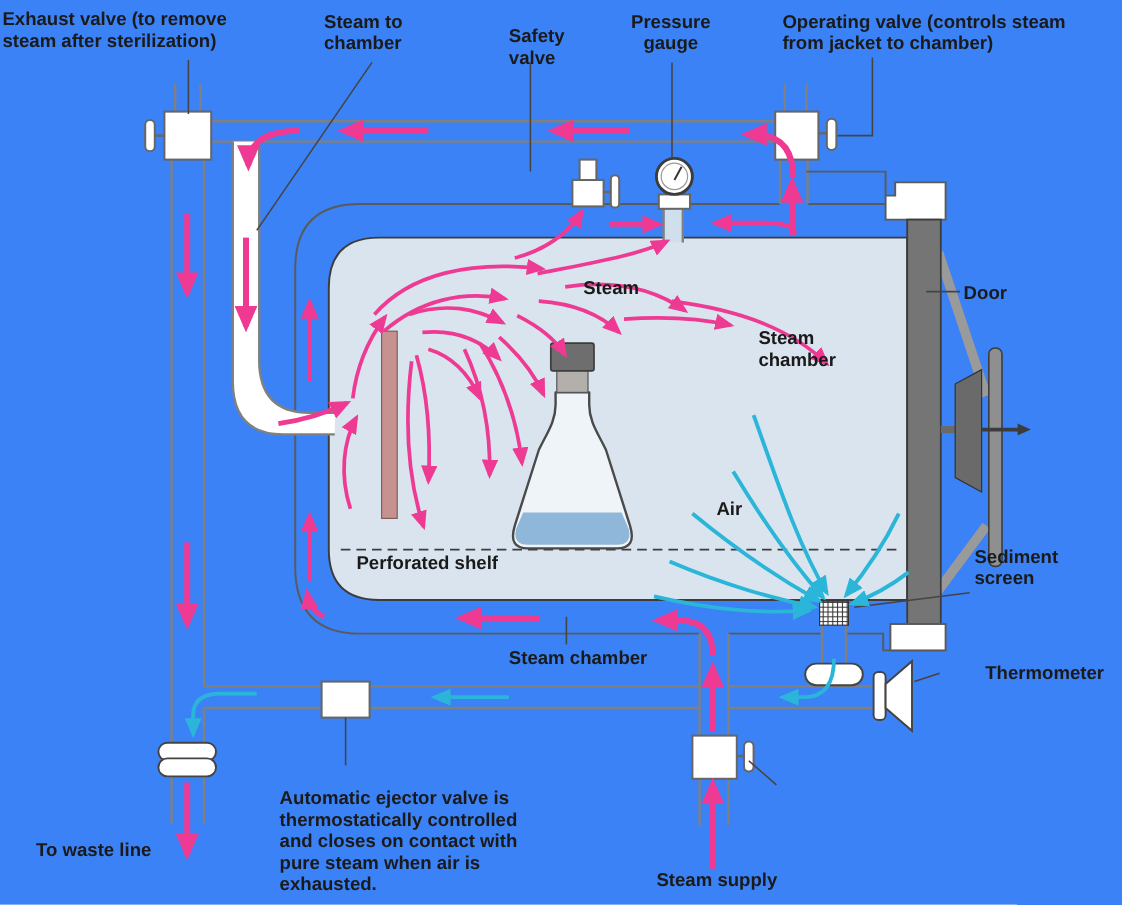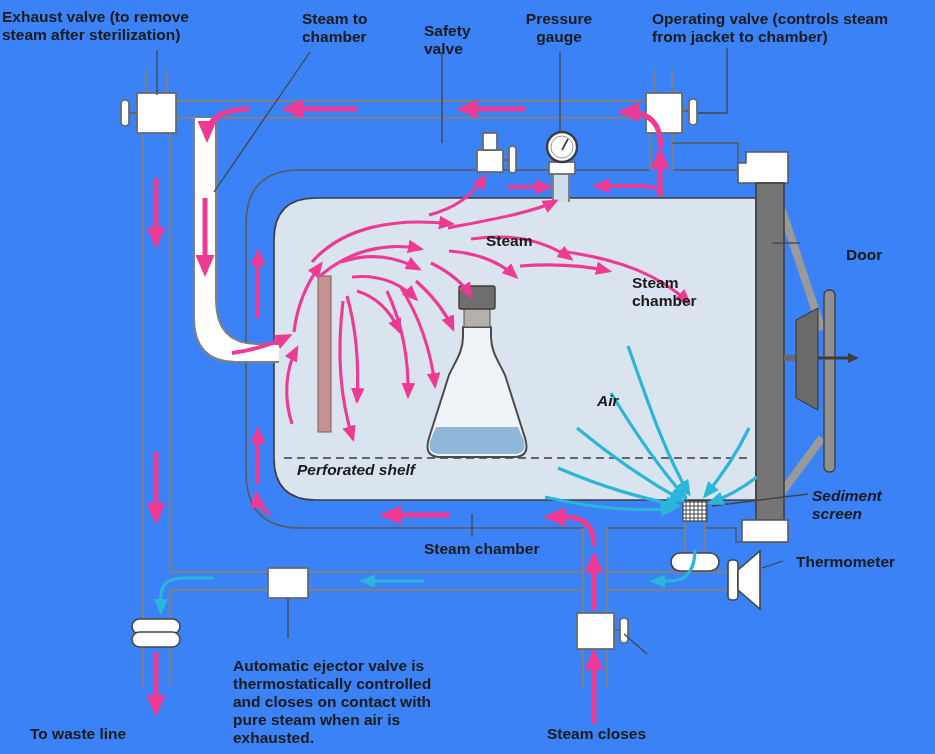--- a/index.html
+++ b/index.html
@@ -193,39 +193,39 @@
     <path d="M 749 428 C 735 457 719 479 705 496" marker-end="url(#ah_c)"></path>
     <path d="M 757 477 C 740 490 724 498 710 503" marker-end="url(#ah_c)"></path>
     <path d="M 424 581 L 362 581" marker-end="url(#ah_c)"></path>
     <path d="M 214 578 L 184 578 Q 161 578 161 596 L 161 612" marker-end="url(#ah_c)"></path>
     <path d="M 695 549 Q 695 581 670 581 L 652 581" marker-end="url(#ah_c)"></path>
   </g>
 </svg>
 
 <div class="lbl" style="left:2px;top:8px;">Exhaust valve (to remove
 steam after sterilization)</div>
-<div class="lbl" style="left:270px;top:10px;margin-left:32px;">Steam to
+<div class="lbl" style="left:270px;top:10px;">Steam to
 chamber</div>
 <div class="lbl" style="left:424px;top:22px;">Safety
 valve</div>
 <div class="lbl" style="left:652px;top:10px;">Operating valve (controls steam
 from jacket to chamber)</div>
 <div class="lbl center" style="left:514px;top:10px;width:90px;">Pressure
 gauge</div>
-<div class="lbl" style="left:803px;top:246px;margin-left:43px;">Door</div>
+<div class="lbl" style="left:803px;top:236px;">Door</div>
 <div class="lbl" style="left:486px;top:232px;">Steam</div>
 <div class="lbl" style="left:632px;top:274px;">Steam
 chamber</div>
-<div class="lbl" style="left:597px;top:392px;font-style:italic;">Air</div>
-<div class="lbl" style="left:297px;top:461px;font-style:italic;">Perforated shelf</div>
+<div class="lbl" style="left:597px;top:416px;">Air</div>
+<div class="lbl" style="left:297px;top:461px;">Perforated shelf</div>
 <div class="lbl" style="left:424px;top:540px;">Steam chamber</div>
-<div class="lbl" style="left:812px;top:487px;font-style:italic;">Sediment
+<div class="lbl" style="left:812px;top:456px;">Sediment
 screen</div>
-<div class="lbl" style="left:796px;top:553px;">Thermometer</div>
+<div class="lbl" style="left:821px;top:553px;">Thermometer</div>
 <div class="lbl" style="left:233px;top:657px;">Automatic ejector valve is
 thermostatically controlled
 and closes on contact with
 pure steam when air is
 exhausted.</div>
-<div class="lbl" style="left:30px;top:725px;text-align:right;">To waste line</div>
-<div class="lbl" style="left:547px;top:725px;">Steam closes</div>
+<div class="lbl" style="left:30px;top:700px;text-align:right;">To waste line</div>
+<div class="lbl" style="left:547px;top:725px;">Steam supply</div>
 
 </div>
 
 </body></html>

